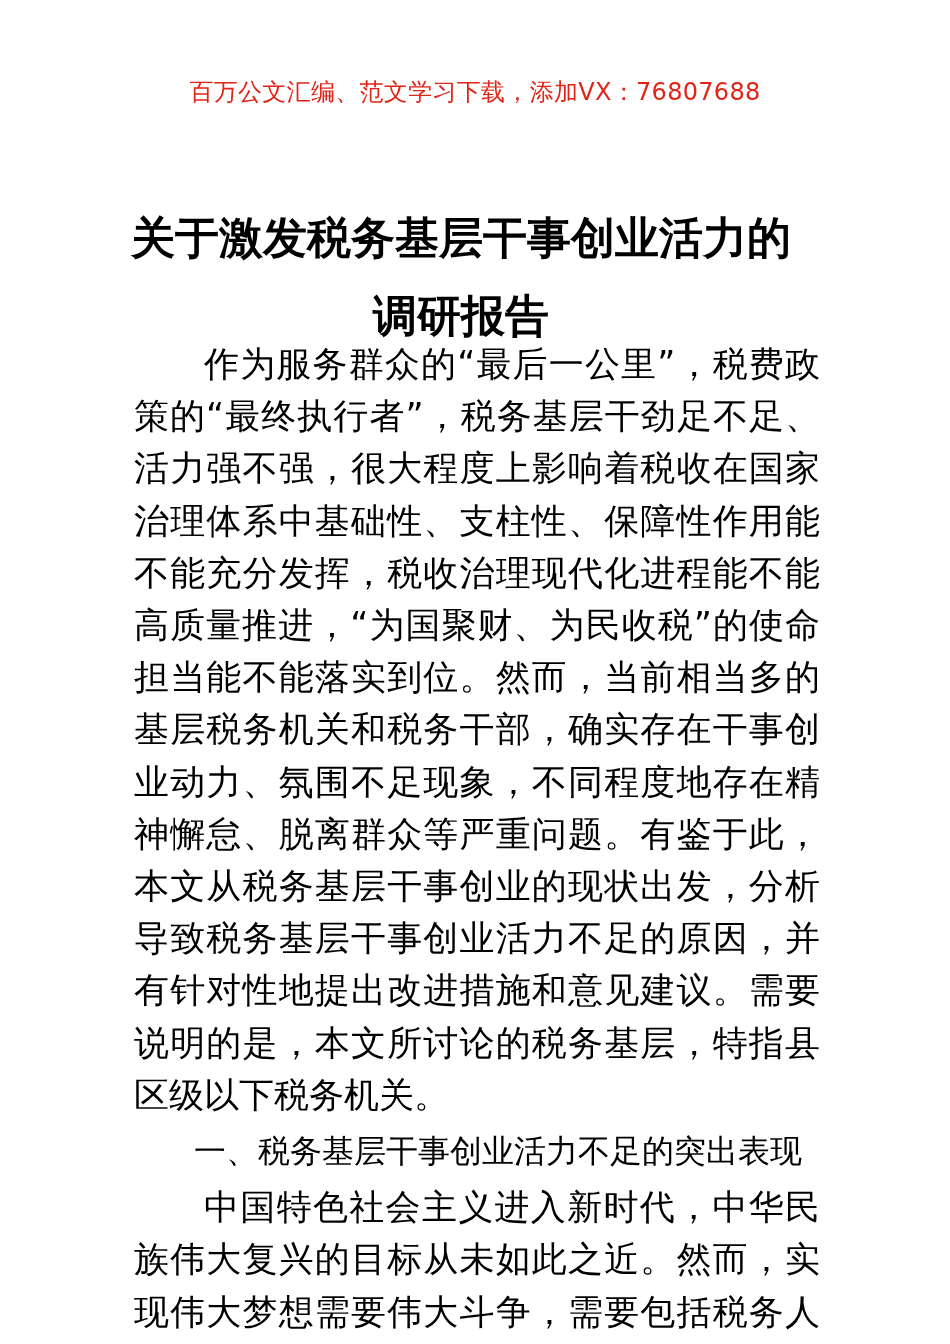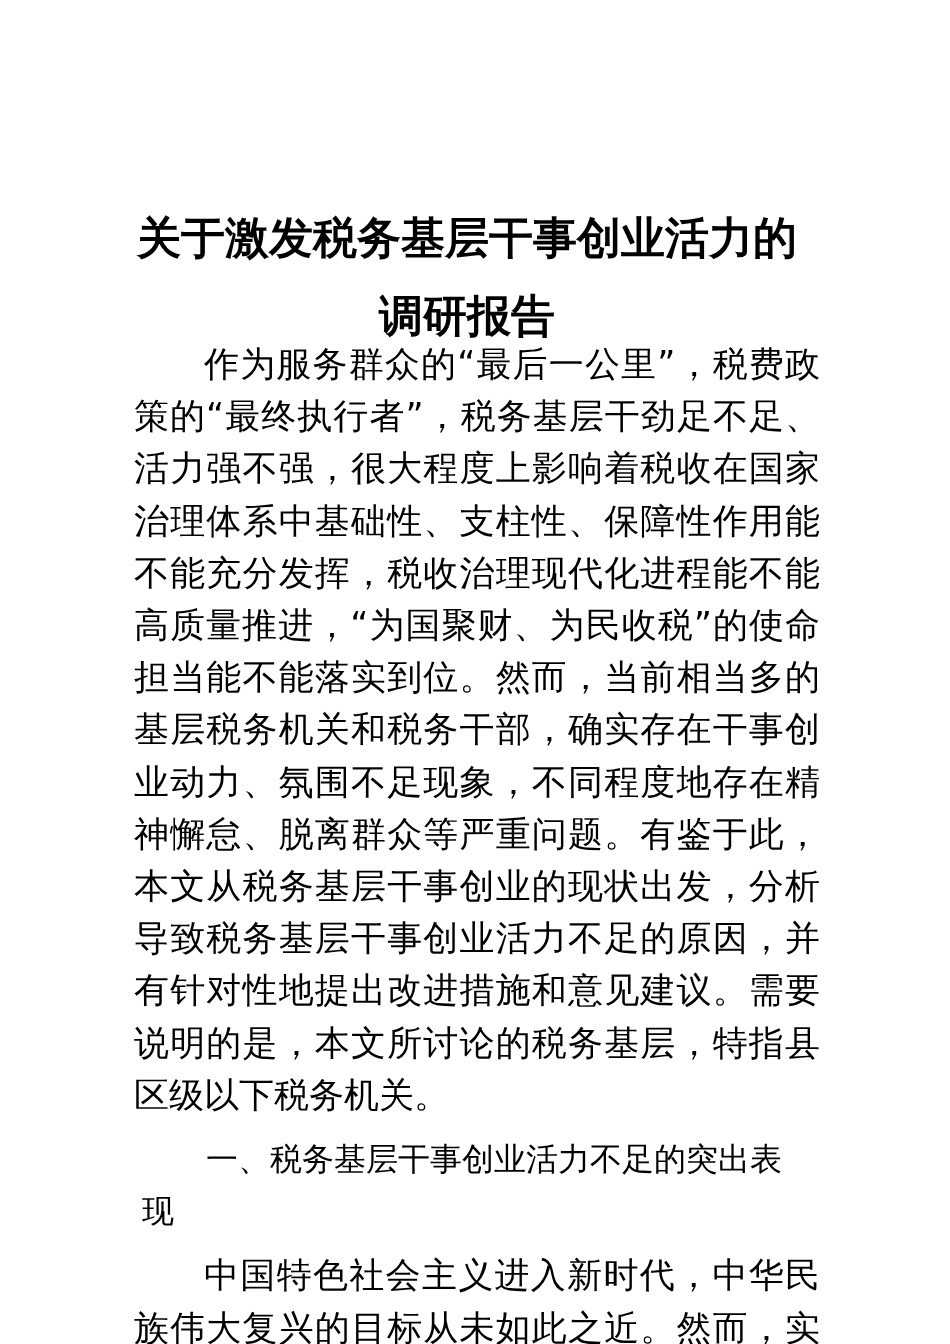--- a/index.html
+++ b/index.html
@@ -30,21 +30,21 @@
     font-size: 24px;
     line-height: 32px;
     font-family: "DejaVu Sans", "Liberation Sans", sans-serif;
     letter-spacing: 0.3px;
     white-space: nowrap;
   }
   
   .doc-title {
     position: absolute;
     top: 170px;
-    left: 122px;
+    left: 116px;
     width: 690px;
     font-size: 44px;
     line-height: 78px;
     font-weight: bold;
     color: #000000;
     text-align: center;
     letter-spacing: 0px;
   }
   
   .body-block {
@@ -58,34 +58,35 @@
     margin: 4px;
     font-size: 35px;
     line-height: 52.2px;
     text-align: justify;
     text-justify: inter-ideograph;
     text-indent: 70px;
     letter-spacing: 0px;
     word-break: break-all;
   }
   p.heading-para {
-    margin: 12px;
+    margin: 0;
     font-size: 32px;
     line-height: 52.2px;
     text-align: left;
     text-indent: 64px;
     letter-spacing: 0px;
     word-break: break-all;
   }
 </style>
 </head>
 <body>
 
 <div class="page">
 
+  <div class="promo-header">百万公文汇编、范文学习下载，添加VX：76807688</div>
 
   <h1 class="doc-title">关于激发税务基层干事创业活力的调研报告</h1>
 
   <div class="body-block">
     <p class="para">作为服务群众的“最后一公里”，税费政策的“最终执行者”，税务基层干劲足不足、活力强不强，很大程度上影响着税收在国家治理体系中基础性、支柱性、保障性作用能不能充分发挥，税收治理现代化进程能不能高质量推进，“为国聚财、为民收税”的使命担当能不能落实到位。然而，当前相当多的基层税务机关和税务干部，确实存在干事创业动力、氛围不足现象，不同程度地存在精神懈怠、脱离群众等严重问题。有鉴于此，本文从税务基层干事创业的现状出发，分析导致税务基层干事创业活力不足的原因，并有针对性地提出改进措施和意见建议。需要说明的是，本文所讨论的税务基层，特指县区级以下税务机关。</p>
     <p class="heading-para">一、税务基层干事创业活力不足的突出表现</p>
     <p class="para">中国特色社会主义进入新时代，中华民族伟大复兴的目标从未如此之近。然而，实现伟大梦想需要伟大斗争，需要包括税务人员在内的十四亿人民朝着共同目标作出持久不懈的努力。税务基层干事创业活力不足，如果始终如此，势必会对于工作主动性、积极性和创造性造成严重影响。</p>
 
   </div>
 

